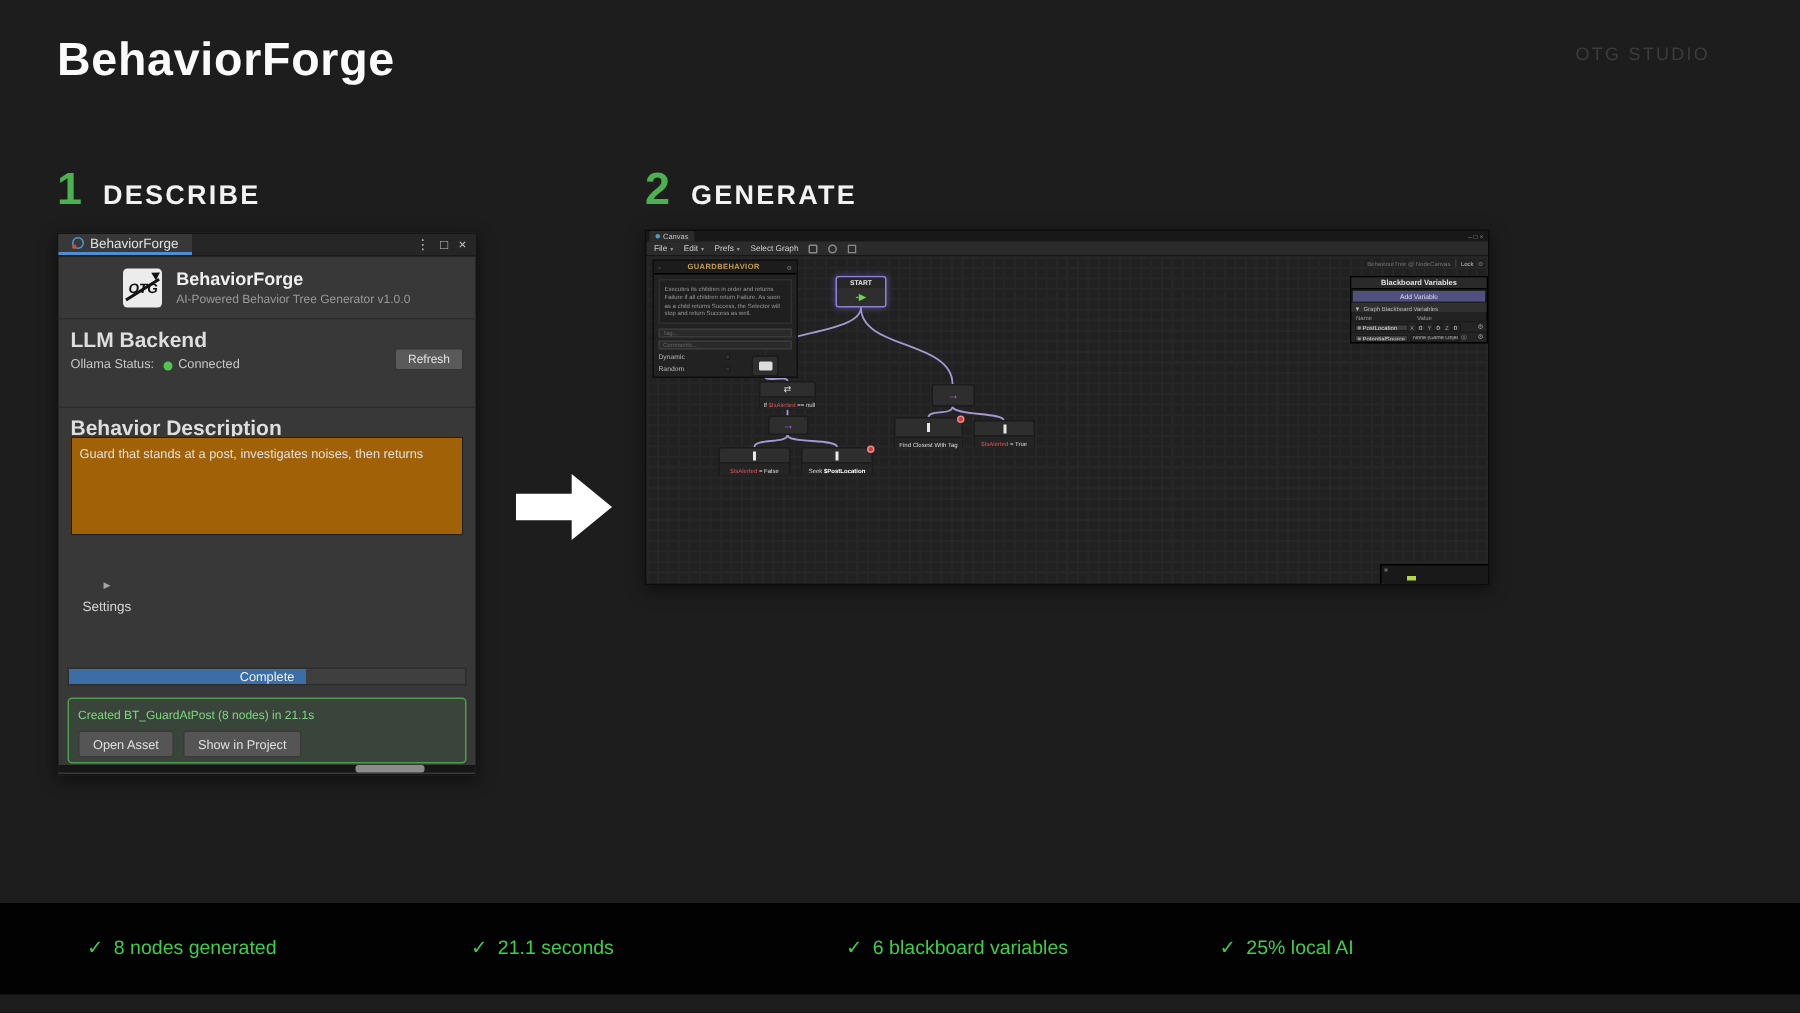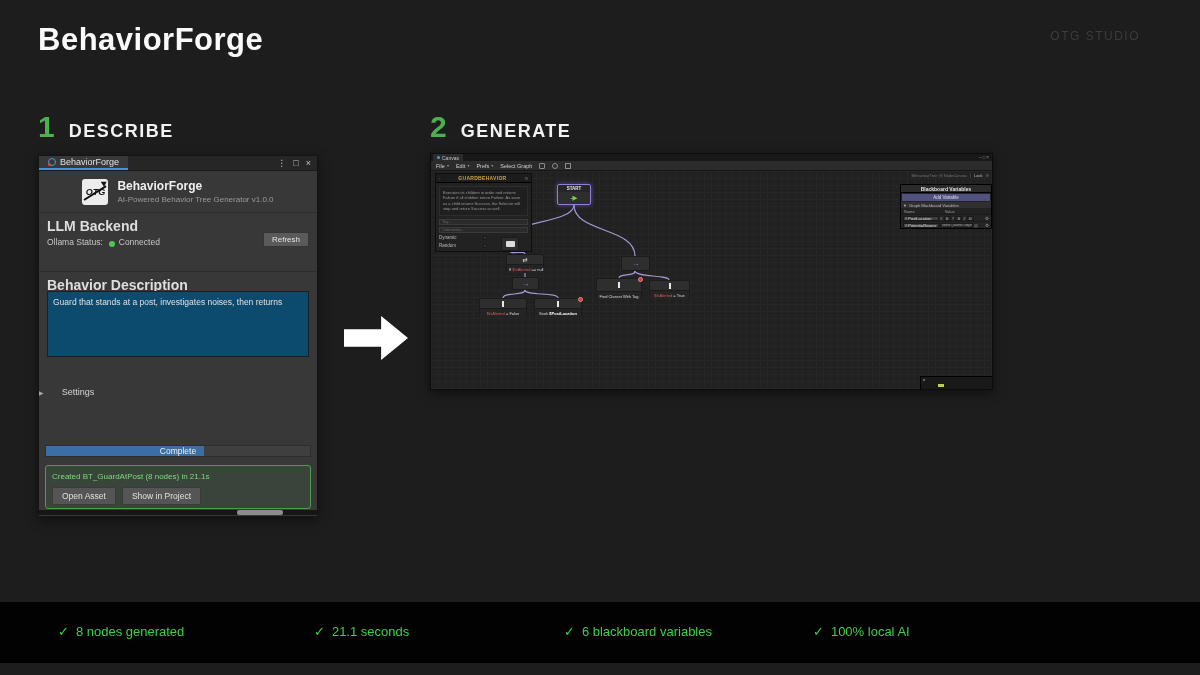--- a/index.html
+++ b/index.html
@@ -39,25 +39,25 @@
   .dh-text .s { font-size:8px; color:#9a9a9a; margin-top:2px; }
   .sec-label { position:absolute; left:8px; font-weight:bold; color:#dedede; font-size:14px; }
   .row-status { position:absolute; left:8px; right:8px; top:78px; height:13px; display:flex; align-items:flex-end; font-size:8.5px; color:#c8c8c8; }
   .dot-green { width:6px; height:6px; border-radius:50%; background:#52c452; display:inline-block; margin:0 4px 0 6px; }
   .btn-small { background:#5a5a5a; border:1px solid #353535; border-radius:2px; color:#e2e2e2; font-size:8px; padding:2px 8px; }
   .row-model { position:absolute; left:8px; right:8px; top:96px; height:13px; display:flex; align-items:center; font-size:8.5px; color:#c8c8c8; }
   .dropdown { margin-left:auto; width:176px; height:13px; background:#4f4f4f; border:1px solid #393939; border-radius:2px;
               display:flex; align-items:center; padding:0 5px; color:#eaeaea; font-size:8px; }
   .dropdown .arr { margin-left:auto; font-size:7px; color:#cfcfcf; }
   .divider { position:absolute; left:0; right:0; height:1px; background:#2c2c2c; }
-  .dtextarea { position:absolute; left:8px; right:8px; top:135px; height:66px; background:#0c4a6e; border:1px solid #1f1f1f;
+  .dtextarea { position:absolute; left:8px; right:8px; top:135px; height:66px; background:#a16207; border:1px solid #1f1f1f;
                color:#e0e0e0; font-size:8.5px; font-family:"Liberation Sans","DejaVu Sans",sans-serif; padding:5px; resize:none; }
   .row-templates { position:absolute; left:8px; right:8px; top:207px; height:13px; display:flex; align-items:center; }
   .char-count { margin-left:auto; color:#8f8f8f; font-size:8px; }
-  .row-settings { position:absolute; left:0; top:231px; font-size:9px; color:#d5d5d5; display:flex; gap:18px; align-items:center; }
+  .row-settings { position:absolute; left:16px; top:231px; font-size:9px; color:#d5d5d5; display:flex; gap:5px; align-items:center;flex-direction:column; }
   .fold-arrow { font-size:6px; color:#a5a5a5; }
   .btn-generate { position:absolute; left:6px; right:6px; top:255px; height:21px; background:#4db54d; border:1px solid #3c8e3c;
                   border-radius:3px; color:#143814; font-size:10.5px; font-weight:bold; display:flex; align-items:center; justify-content:center; }
   .progress { position:absolute; left:6px; right:6px; top:289px; height:12px; background:#3f3f3f; border:1px solid #2d2d2d; }
   .progress-fill { position:absolute; left:0; top:0; bottom:0; width:60%; background:#3a6ea5; }
   .progress-label { position:absolute; inset:0; display:flex; align-items:center; justify-content:center; font-size:8.5px; color:#f0f0f0; }
   .result-box { position:absolute; left:6px; right:6px; top:309px; height:44px; background:#39453a; border:1px solid #4c9e4c; border-radius:3px; padding:6px; }
   .result-msg { color:#7fd87f; font-size:8px; }
   .result-btns { display:flex; gap:6px; margin-top:6px; }
   .btn-gray { background:#555555; border:1px solid #3a3a3a; border-radius:2px; color:#e0e0e0; font-size:8.5px; padding:3px 9px; }
@@ -405,17 +405,17 @@
     <div class="stat" style="left:314px;">
       <span>✓</span>
       <span>21.1 seconds</span>
     </div>
     <div class="stat" style="left:564px;">
       <span>✓</span>
       <span>6 blackboard variables</span>
     </div>
     <div class="stat" style="left:813px;">
       <span>✓</span>
-      <span>100% local AI</span>
+      <span>25% local AI</span>
     </div>
   </div>
 
 </div>
 
 </body></html>

